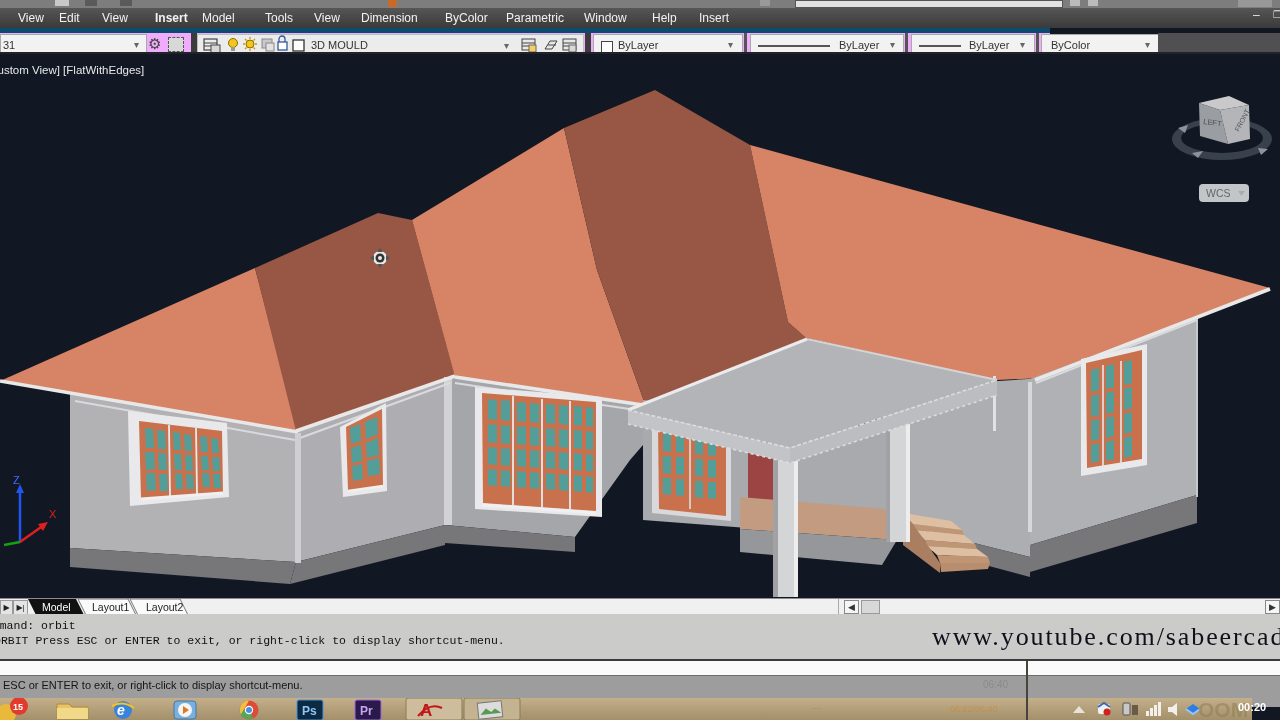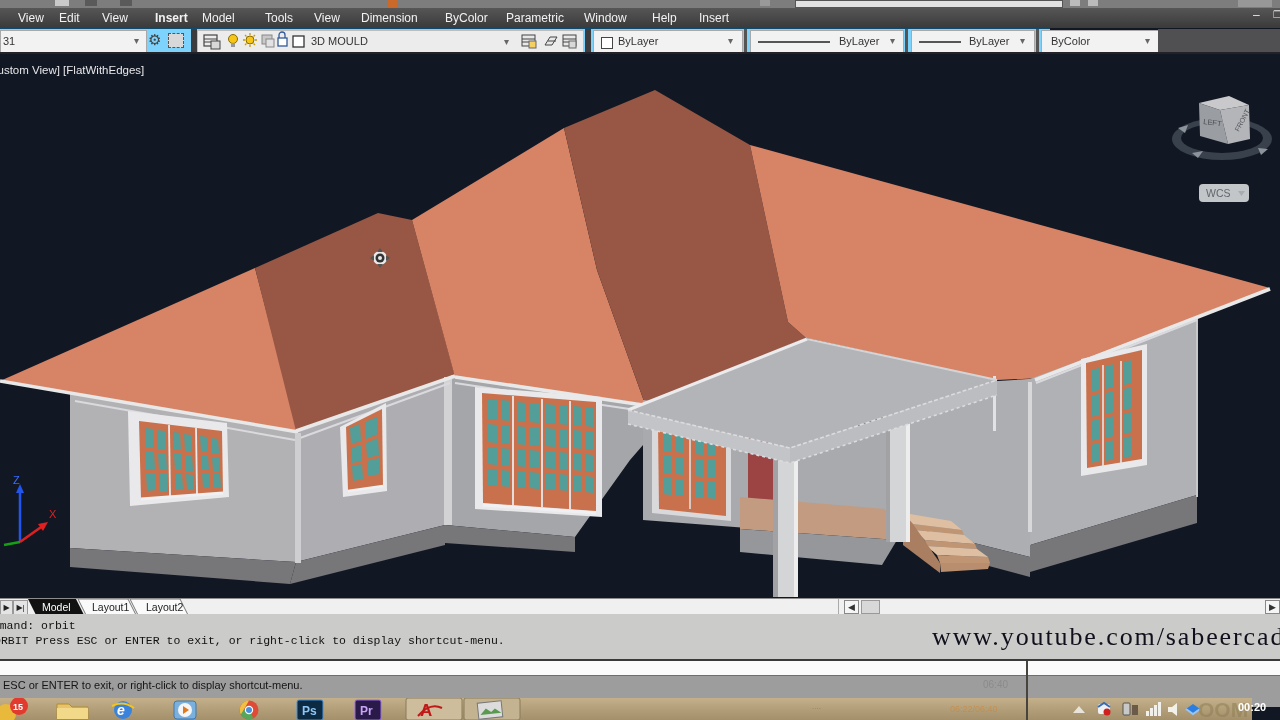--- a/index.html
+++ b/index.html
@@ -3,22 +3,22 @@
 <meta charset="utf-8">
 <style>
   html,body{margin:0;padding:0;}
   body{width:1280px;height:720px;overflow:hidden;position:relative;
        font-family:"Liberation Sans",sans-serif;background:#121823;}
   .abs{position:absolute;}
   #qat{left:0;top:0;width:1280px;height:8px;background:#7d7d7d;}
   #menubar{left:0;top:8px;width:1280px;height:20px;
     background:linear-gradient(#565656,#3a3a3a);}
   .mi{position:absolute;top:3px;font-size:12px;color:#f2f2f2;}
-  #toolbar{left:0;top:28px;width:1050px;height:24px;background:#7dd3fc;
-    border-top:1px solid #0c4a6e;}
+  #toolbar{left:0;top:28px;width:1050px;height:24px;background:#f0abfc;
+    border-top:5px solid #0c4a6e;}
   .seam{position:absolute;top:0;width:6px;height:24px;background:#3c3c3e;}
   .combo{position:absolute;top:1px;height:21px;background:#f2f2f3;
     border:1px solid #a9a9aa;font-size:11px;color:#333;}
   .chev{position:absolute;top:6px;width:8px;height:8px;color:#666;font-size:10px;line-height:8px;}
   #tbright{position:absolute;left:1158px;top:0;width:122px;height:24px;background:#505052;}
   #vpline{left:0;top:52px;width:1280px;height:2px;background:#222228;}
   #viewport{left:0;top:54px;width:1280px;height:544px;background:#121823;}
   #tabbar{left:0;top:598px;width:1280px;height:16px;background:#f0f0f0;
     border-top:1px solid #8c8c8c;font-size:10px;}
   #cmdarea{left:0;top:614px;width:1280px;height:45px;background:#cbcbc9;overflow:hidden;}

